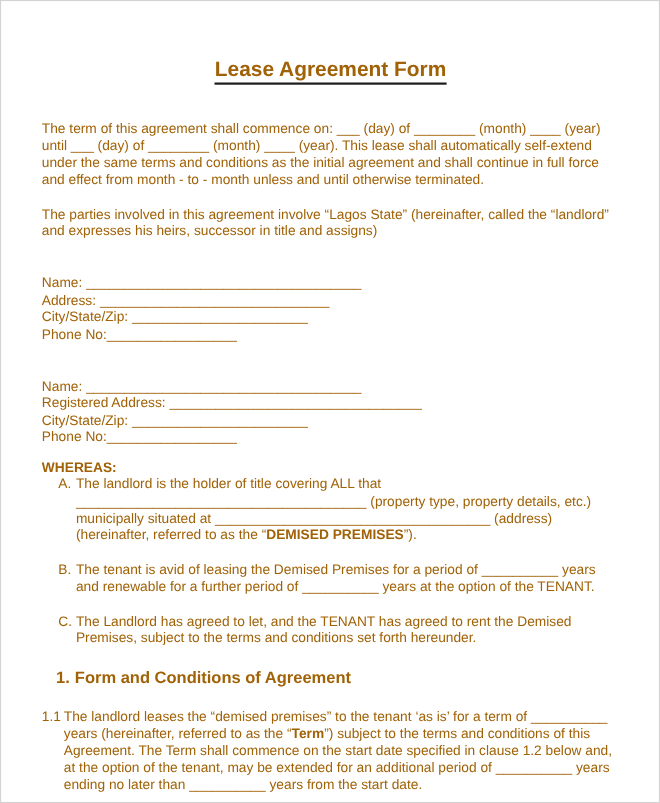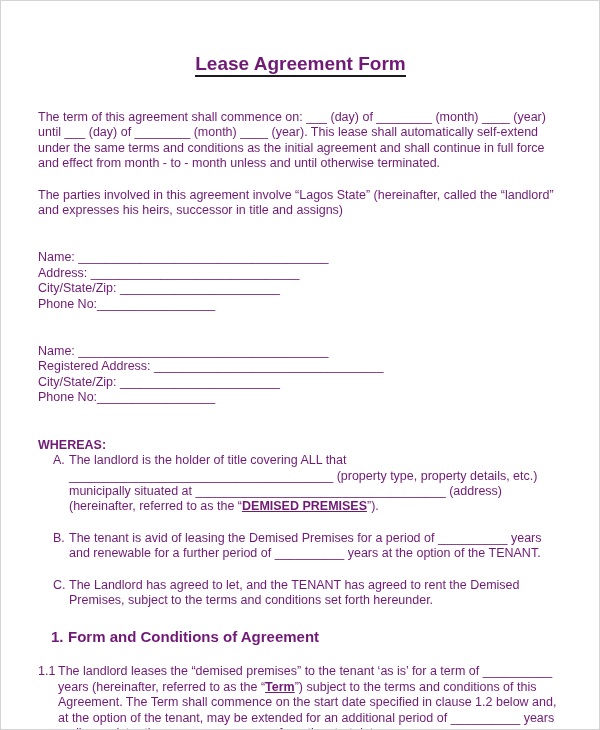--- a/index.html
+++ b/index.html
@@ -6,39 +6,39 @@
   .page {
     position:relative;
     box-sizing:border-box;
     width:600px; height:730px;
     background:#ffffff;
     border:1px solid #d3d3d3;
     padding:51px 36px 0 37px;
     font-family:"Liberation Sans", sans-serif;
     font-size:12.5px;
     line-height:15.4px;
-    color:#701a75;
+    color:#a16207;
     overflow:hidden;
   }
   .title {
     margin:0;
     text-align:center;
     font-size:19px;
     line-height:23px;
     font-weight:bold;
   }
   .title .underlined {
     border-bottom:2px solid #1b1b1b;
     padding-bottom:1px;
   }
   .para { margin:16px 0 0 0; }
   .fields { margin:32px 0 0 0; }
   .field-row { white-space:nowrap; }
-  .bold { font-weight:bold;text-decoration:underline; }
-  .whereas-heading { margin:32px 0 0 0; font-weight:bold; }
+  .bold { font-weight:bold; }
+  .whereas-heading { margin:12px 0 0 0; font-weight:bold; }
   .letter-item { position:relative; padding-left:31px; margin:16px 0 0 0; }
   .letter-item .marker { position:absolute; left:15px; top:0; }
   .first-letter-item { margin-top:0; }
   .section-heading {
     position:relative;
     padding-left:30px;
     margin:19px 0 0 0;
     font-size:15px;
     line-height:19px;
     font-weight:bold;

